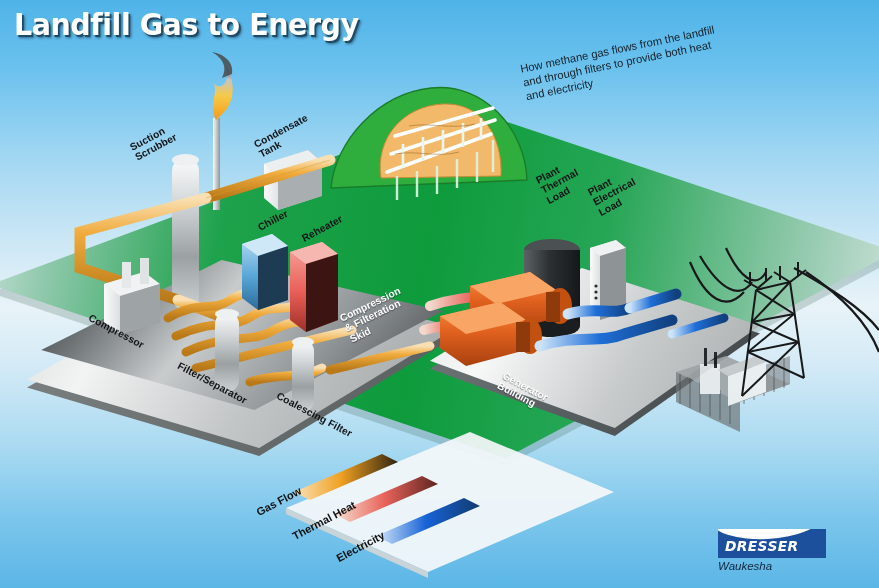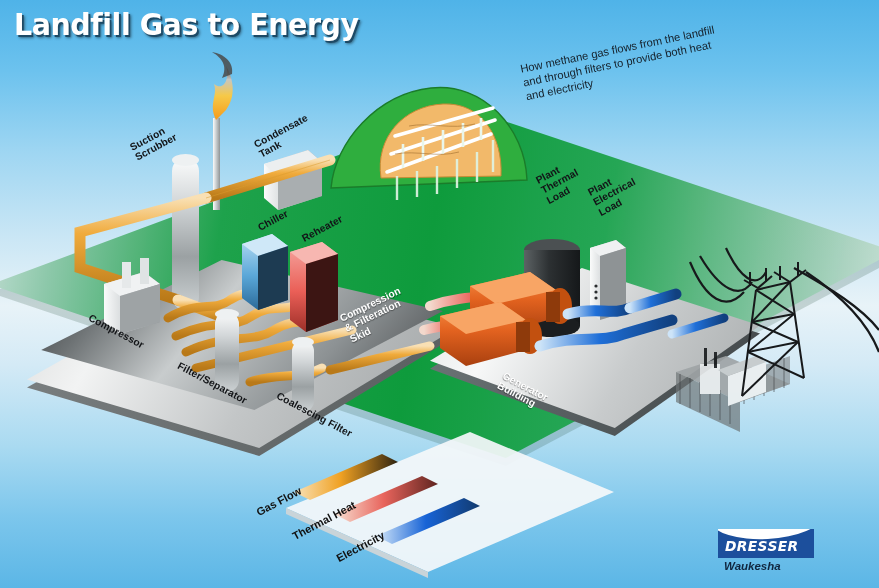--- a/index.html
+++ b/index.html
@@ -105,39 +105,39 @@
   }
   .lbl.white { color: #ffffff; text-shadow: 0 1px 1px rgba(0,0,0,.45); }
   .lbl.rot-l { transform: rotate(-28deg); transform-origin: left top; }
   .lbl.rot-r { transform: rotate(28deg);  transform-origin: left top; }
   .lbl.rot-l2 { transform: rotate(-26deg); transform-origin: left top; }
   
   #logo {
     position: absolute; left: 718px; top: 529px; width: 96px; height: 46px;
   }
   #logo-box {
-    position: absolute; left: 0; top: 0; width: 96px; height: 29px;
+    position: absolute; left: 0; top: 0; width: 108px; height: 29px;
     background: #1c4f9c; overflow: hidden;
   }
   #logo-swoosh {
     position: absolute; left: -6px; top: -16px; width: 110px; height: 26px;
     background: #ffffff;
     border-radius: 0 0 60px 60px / 0 0 22px 22px;
     transform: rotate(-3deg);
   }
   #logo-text {
     position: absolute; left: 7px; top: 9px;
     color: #ffffff; font-style: italic; font-weight: bold;
     font-size: 14.5px; letter-spacing: .4px;
     font-family: "DejaVu Sans", sans-serif;
     transform: scaleX(.95); transform-origin: left center;
   }
   #logo-sub {
-    position: absolute; left: 6px; top: 31px;
-    color: #10263f; font-style: italic; font-weight: bold;
+    position: absolute; left: 0; top: 31px;
+    color: #10263f; font-style: italic; font-weight: normal;
     font-size: 11.5px;
     font-family: "Liberation Sans", sans-serif;
   }
 </style>
 </head>
 <body>
 
 <div id="stage">
 
   <div class="plane" id="ground-shadow"></div>

